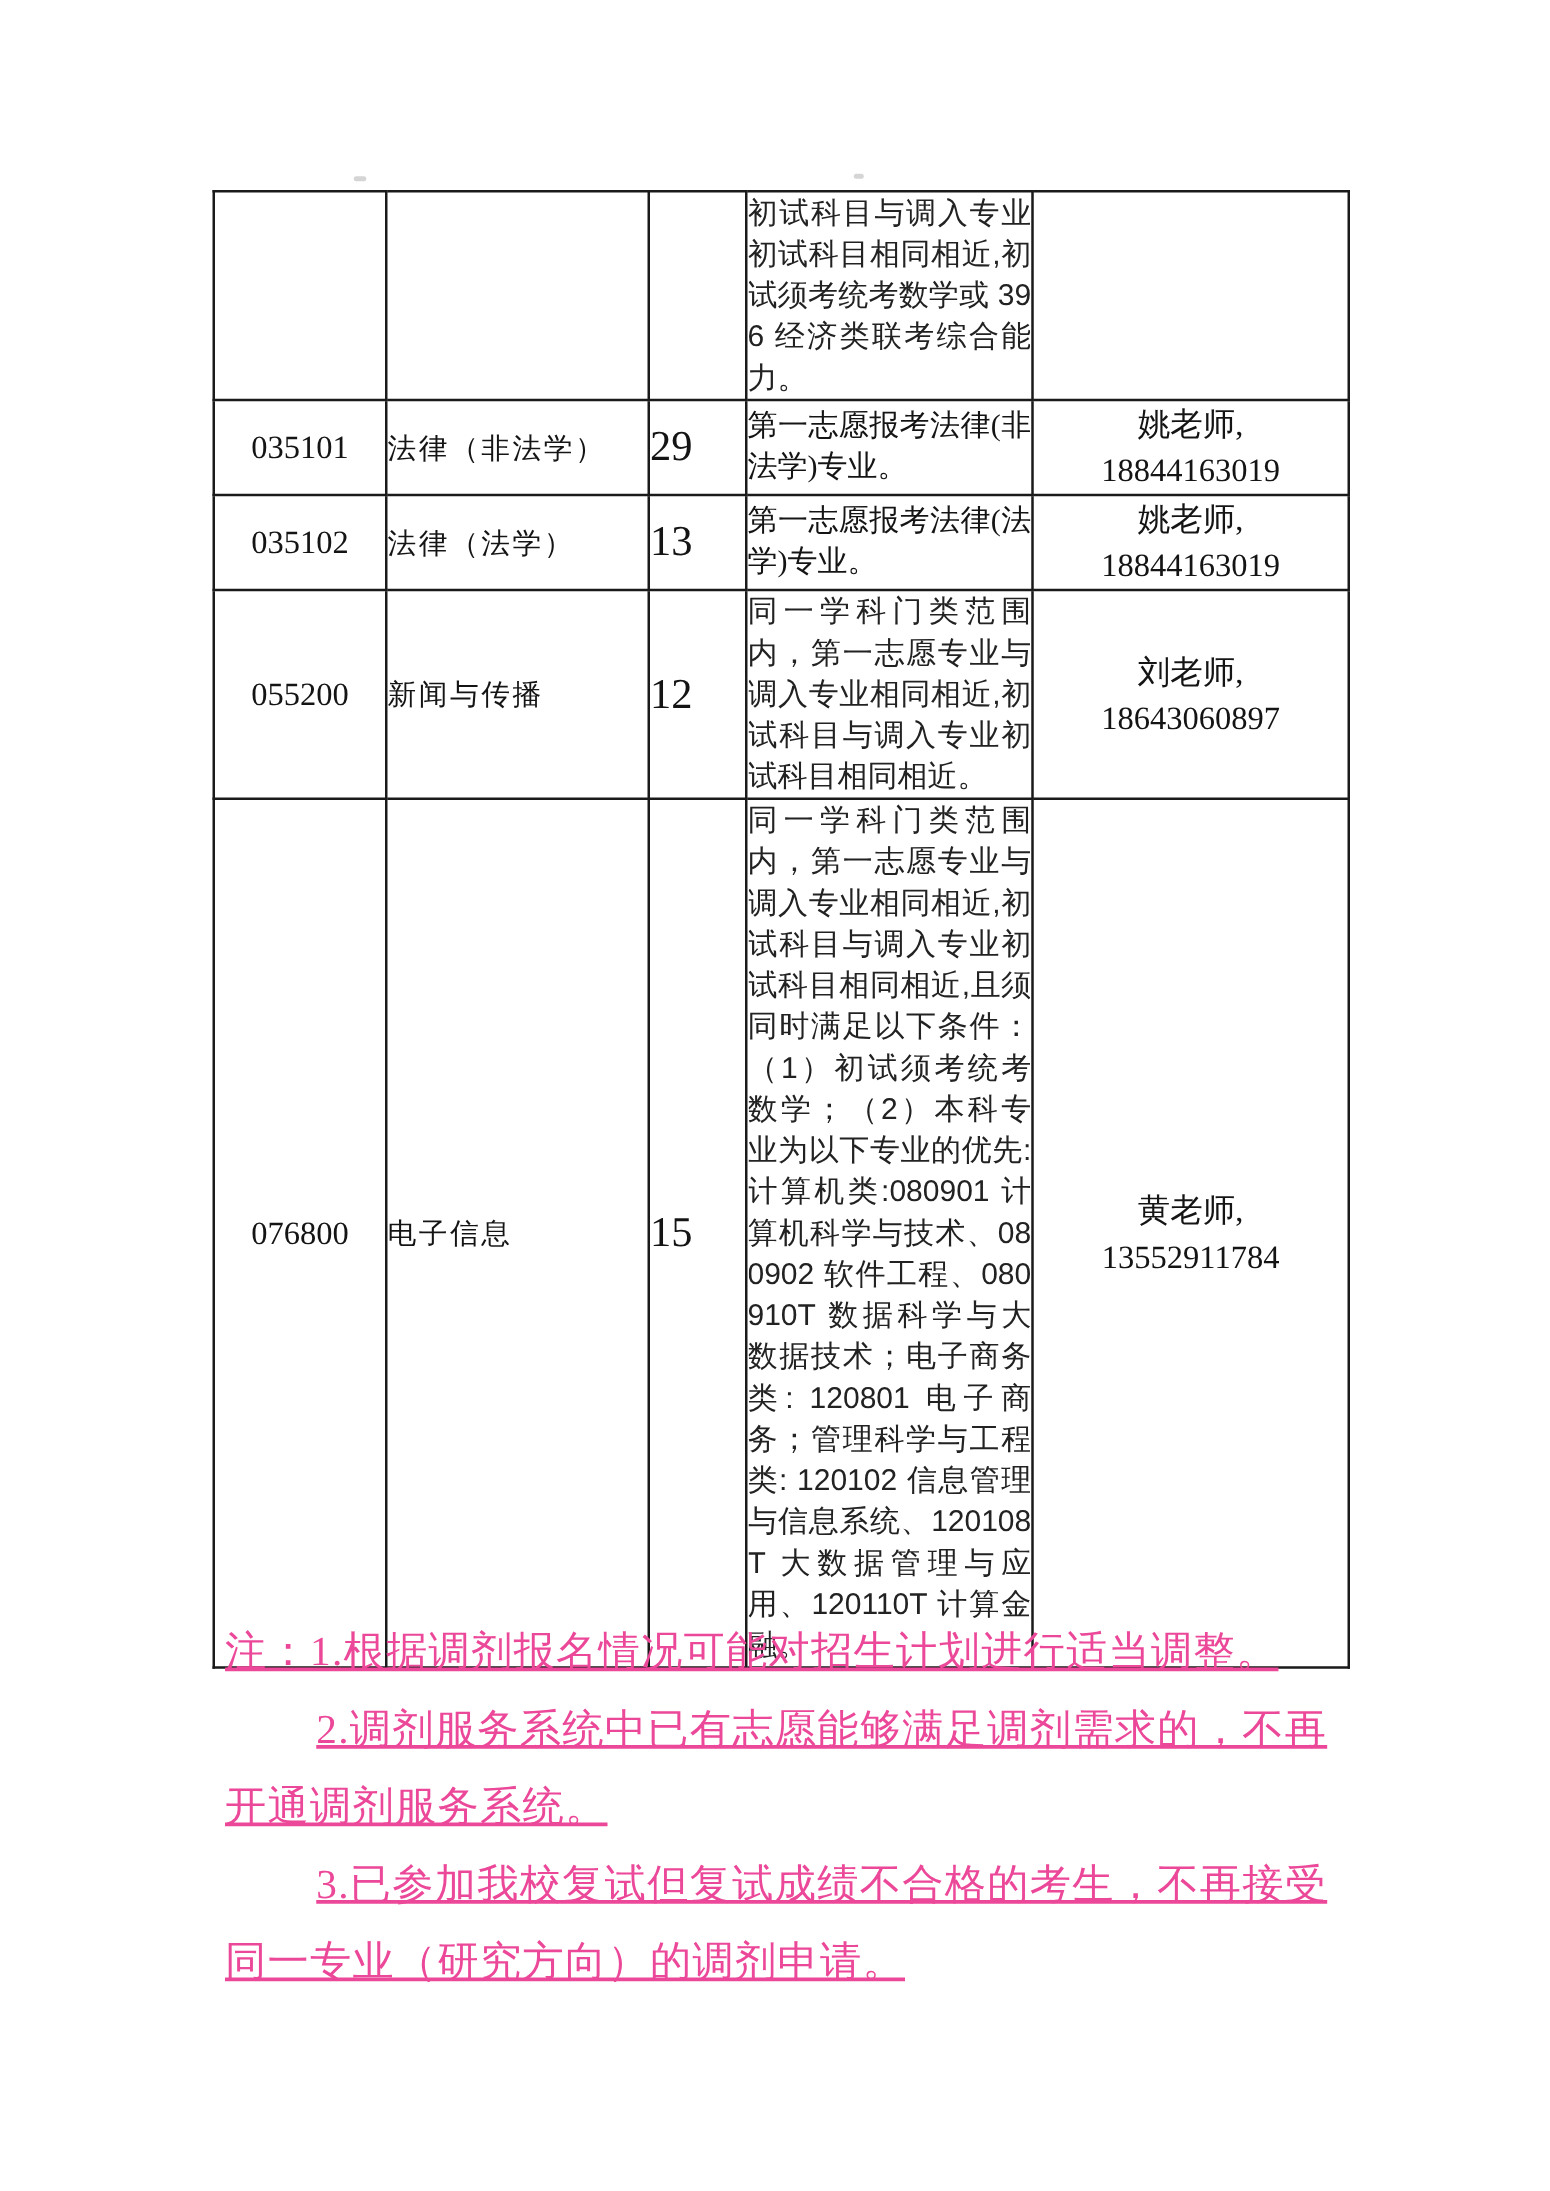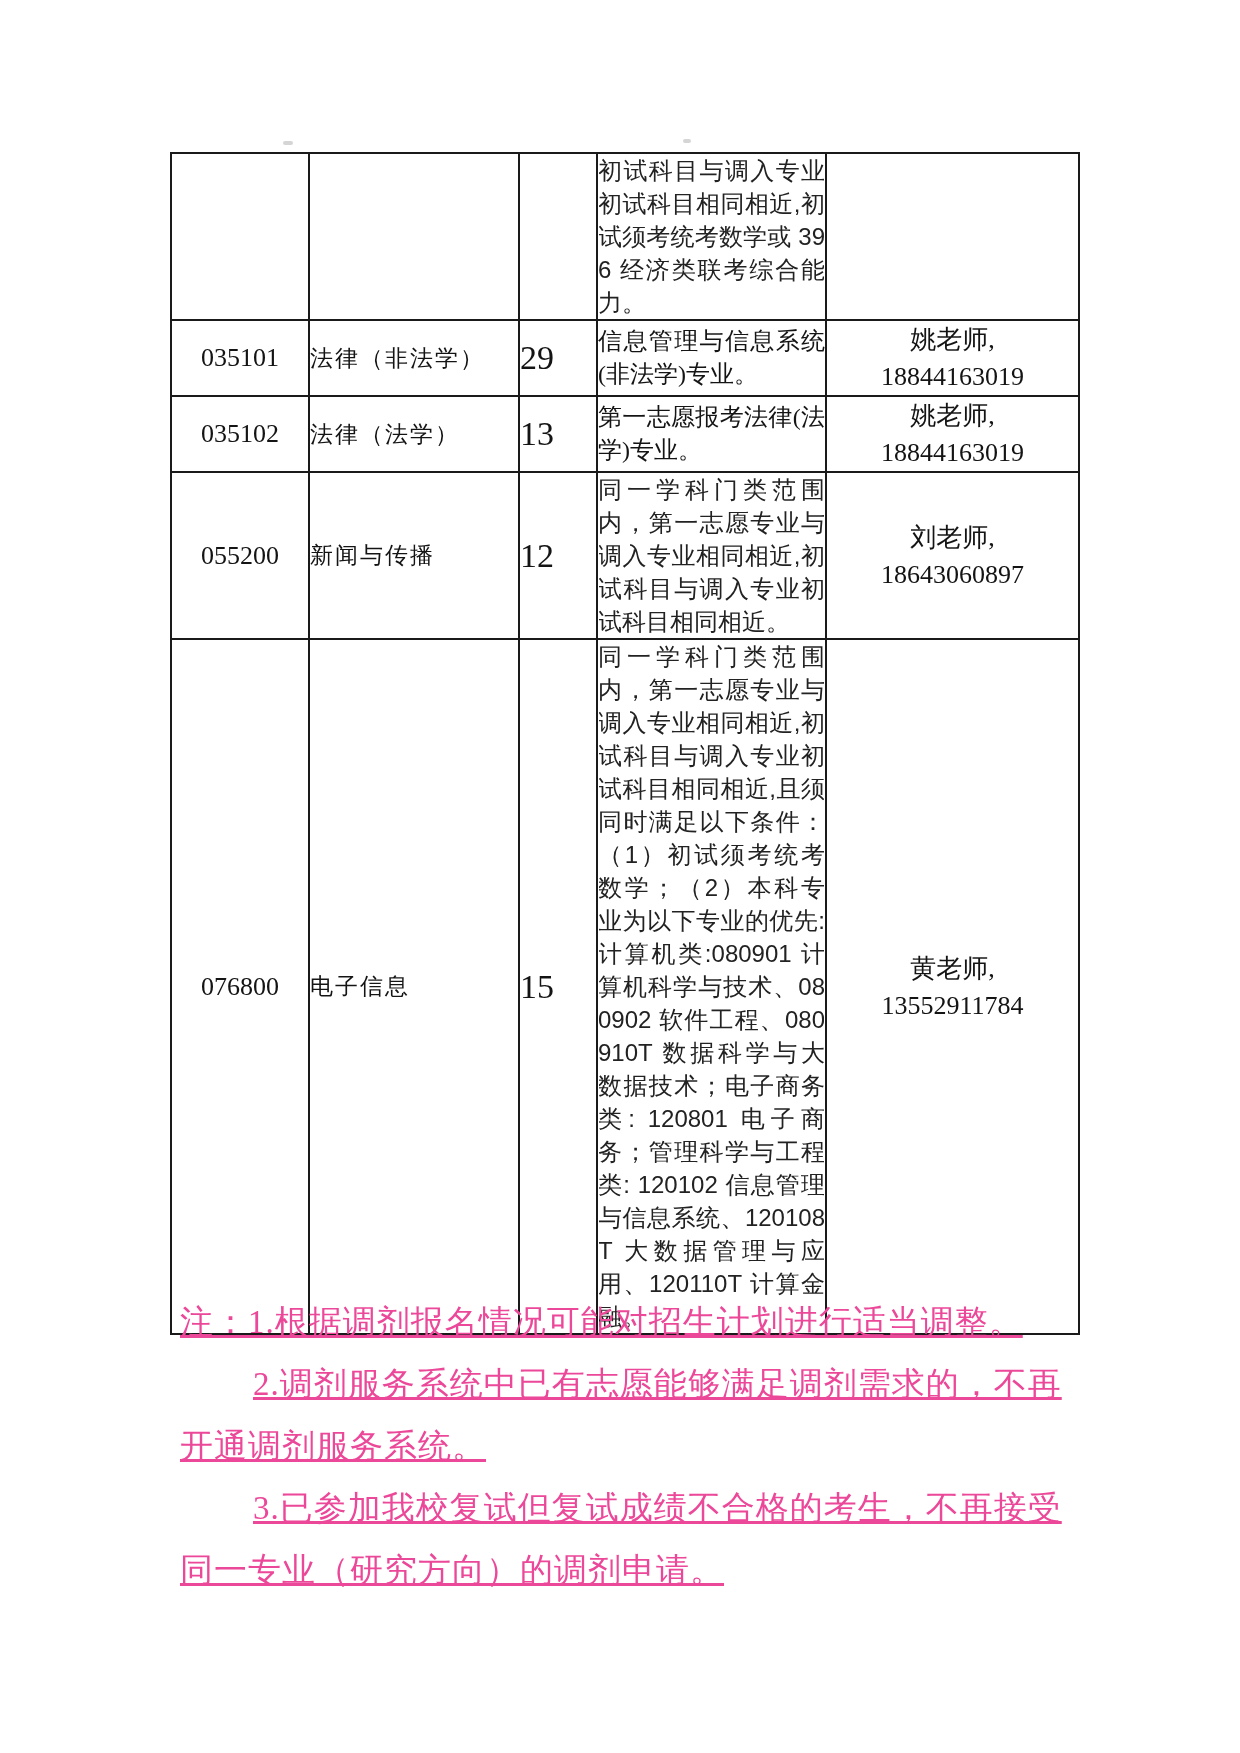--- a/index.html
+++ b/index.html
@@ -69,21 +69,21 @@
         <td class="req-cell req-sans">初试科目与调入专业初试科目相同相近,初试须考统考数学或 396 经济类联考综合能力。</td>
         <td class="contact-cell">
           <span class="cname"></span>
           <span class="phone"></span>
         </td>
       </tr>
       <tr>
         <td class="code-cell">035101</td>
         <td class="major-cell">法律（非法学）</td>
         <td class="quota-cell">29</td>
-        <td class="req-cell req-serif">信息管理与信息系统(非法学)专业。</td>
+        <td class="req-cell req-serif">第一志愿报考法律(非法学)专业。</td>
         <td class="contact-cell">
           <span class="cname">姚老师,</span>
           <span class="phone">18844163019</span>
         </td>
       </tr>
       <tr>
         <td class="code-cell">035102</td>
         <td class="major-cell">法律（法学）</td>
         <td class="quota-cell">13</td>
         <td class="req-cell req-serif">第一志愿报考法律(法学)专业。</td>

